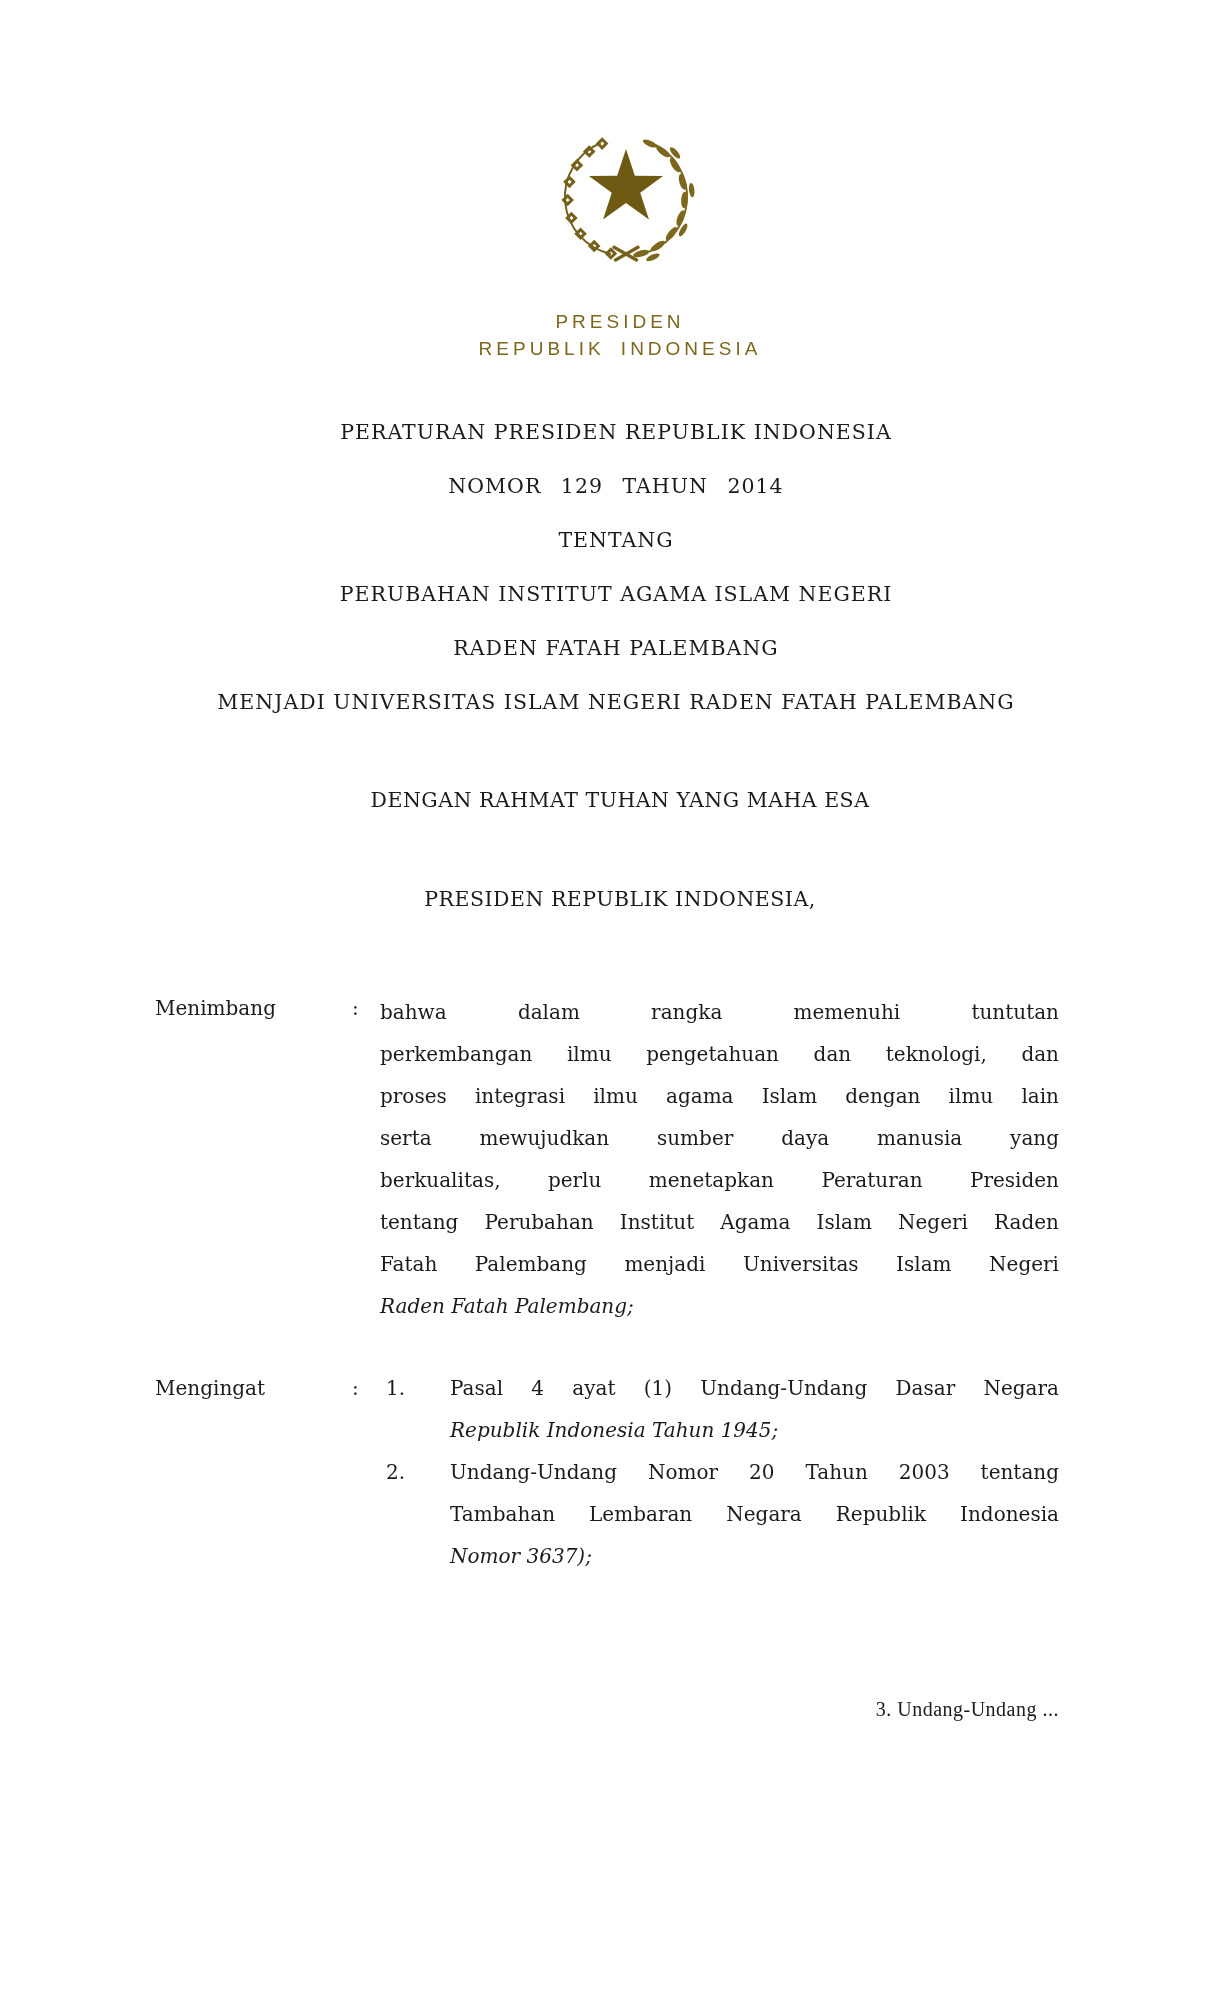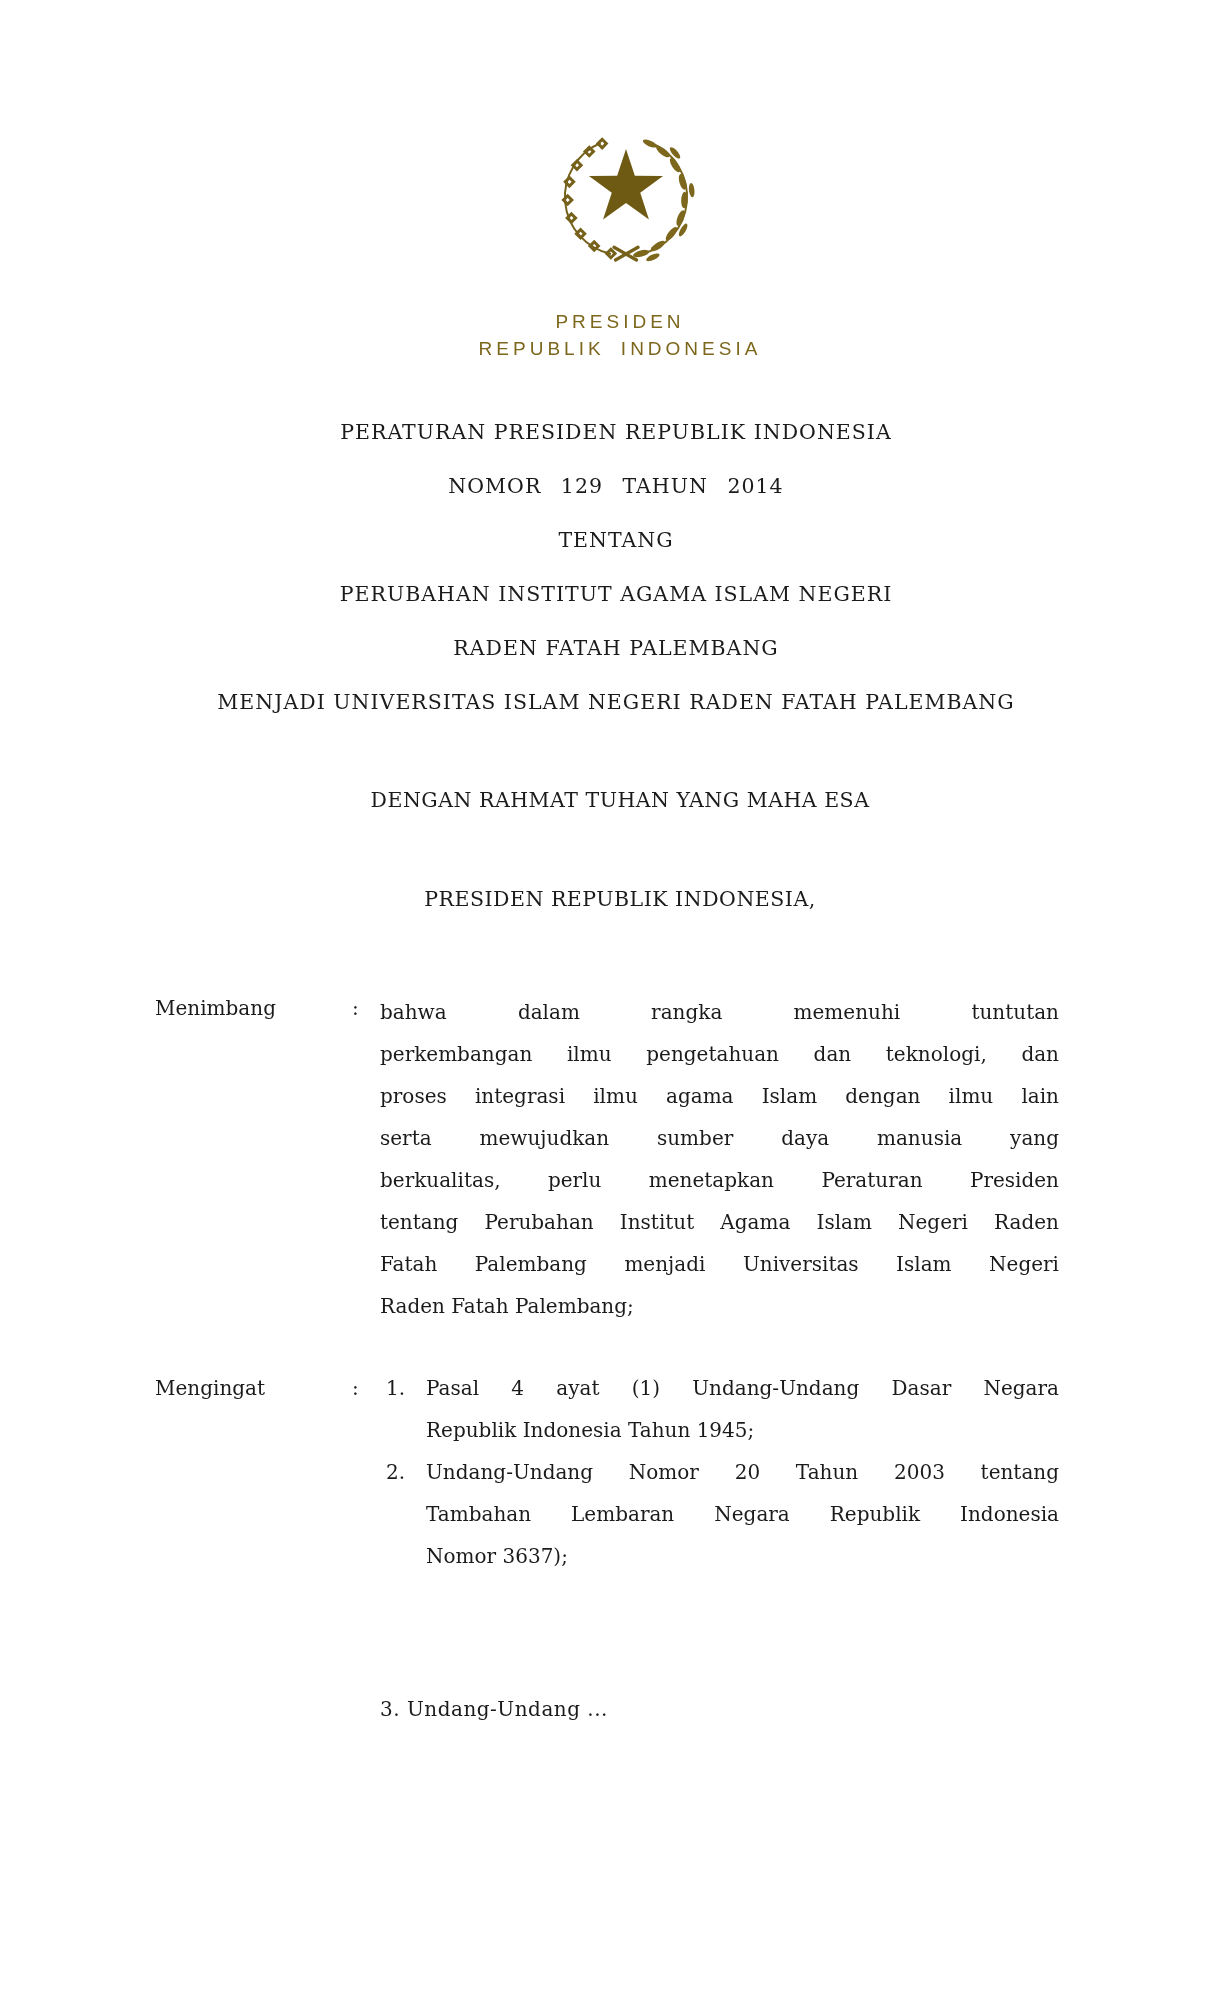--- a/index.html
+++ b/index.html
@@ -38,28 +38,28 @@
   }
   .motto{top:788px;}
   .opening{top:887px;}
   .section{position:absolute;left:0;width:1224px;font-size:20px;line-height:42px;}
   .sec-menimbang{top:987px;}
   .sec-mengingat{top:1367px;}
   .sec-label{position:absolute;left:155px;top:0;}
   .sec-colon{position:absolute;left:352px;top:0;}
   .sec-body{position:absolute;left:380px;top:4px;width:679px;}
   .tline{text-align:justify;text-align-last:justify;}
-  .tline-last{text-align-last:left;}
+  .tline-last{text-align-last:left;font-style:italic;}
   .list{position:absolute;left:380px;top:0;width:679px;}
   .list-item{position:relative;}
   .item-num{position:absolute;left:6px;top:0;}
-  .item-body{margin-left:46px;}
+  .item-body{margin-left:70px;}
   .catchword{
     position:absolute;top:1697px;left:380px;width:679px;
-    text-align:left;font-size:20px;line-height:24px;letter-spacing:0.5px;
+    text-align:right;font-size:20px;line-height:24px;letter-spacing:0.5px;font-family:Liberation Serif, serif;
   }
 </style>
 </head>
 <body>
 
 <div class="page">
 
   <svg class="seal" viewBox="0 0 100 100" aria-hidden="true">
     <g>
       <polygon fill="#6f5a14" points="50,18 55.9,35.9 74.7,36.0 59.5,47.1 65.3,65.0 50,54 34.7,65.0 40.5,47.1 25.3,36.0 44.1,35.9"></polygon>

